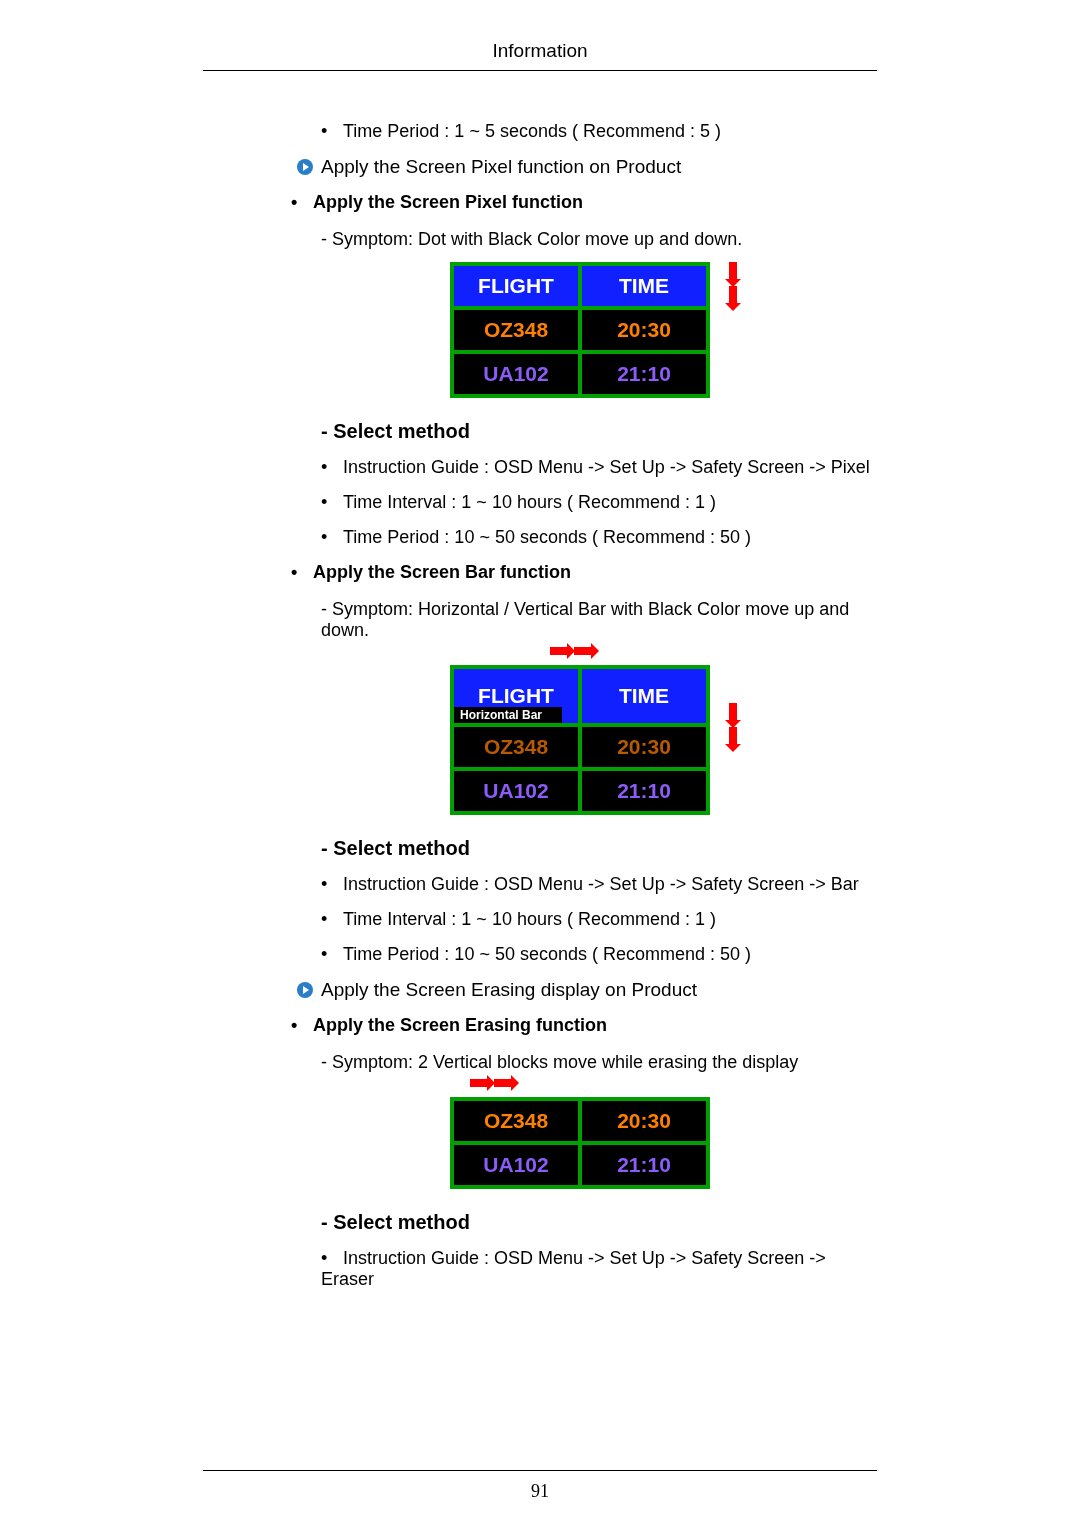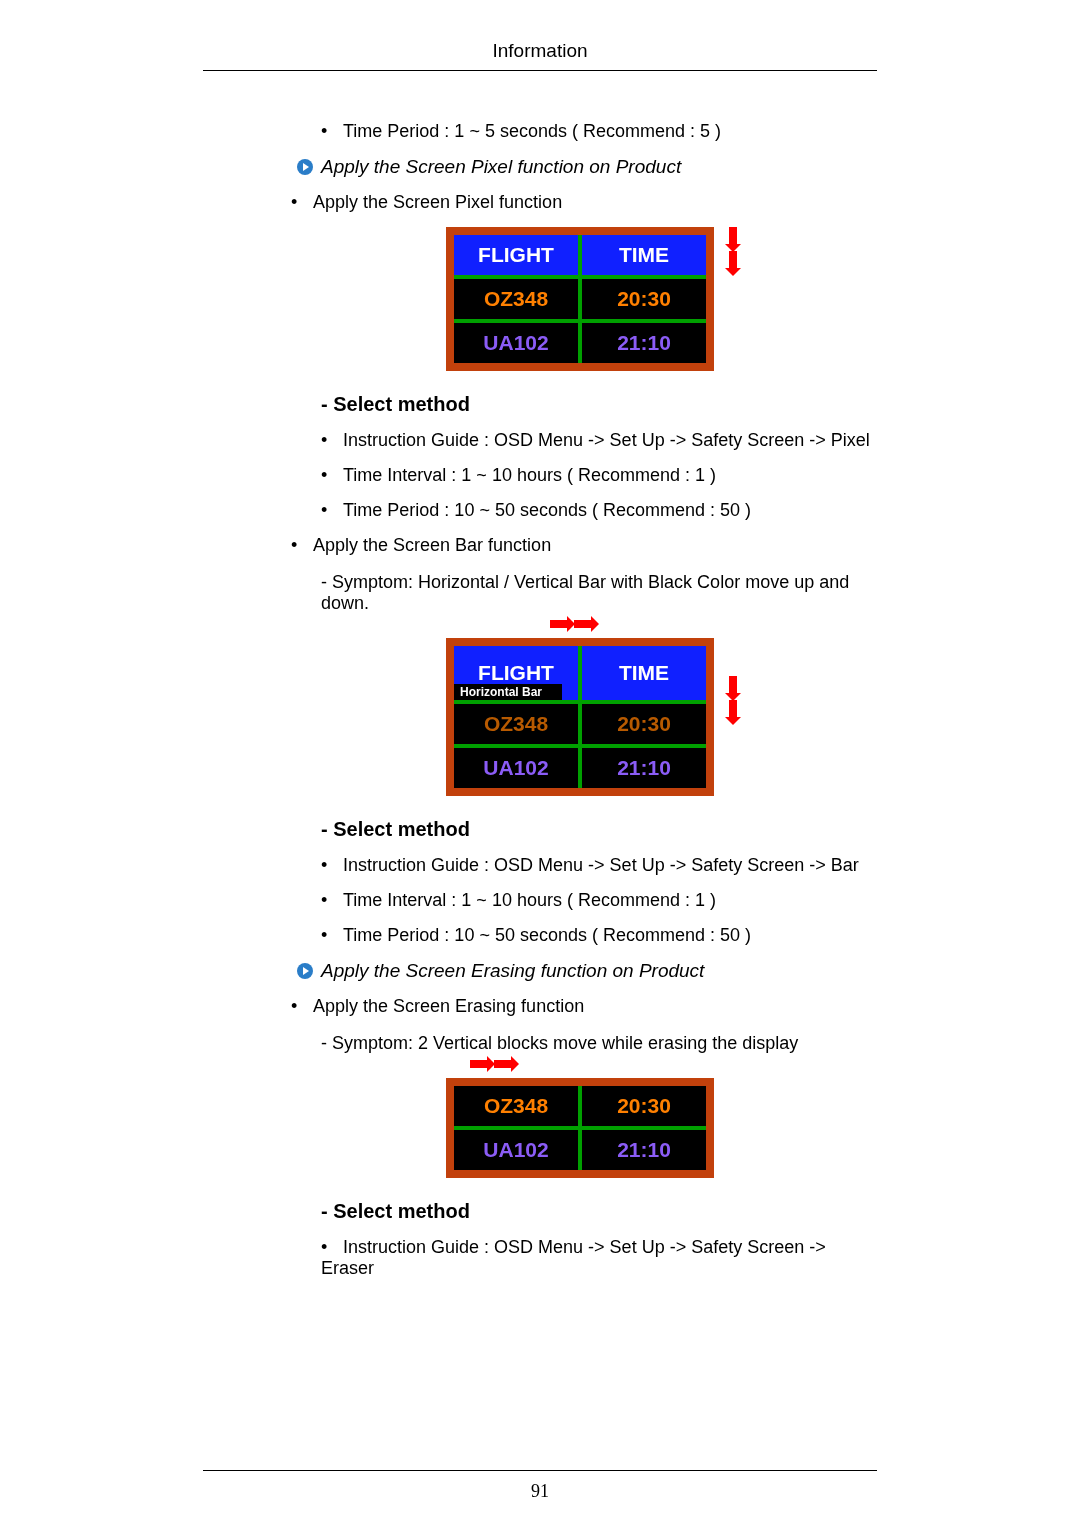--- a/index.html
+++ b/index.html
@@ -43,20 +43,21 @@
   }
   ul.bullets > li {
     margin: 14px 0;
     padding-left: 0;
   }
   ul.bullets.inner {
     margin-left: 38px;
   }
   ul.bullets.outer {
     margin-left: 0;
+    font-weight: bold;
   }
   .dash-line {
     margin-left: 38px;
     margin-top: 16px;
     margin-bottom: 12px;
   }
   .select-method-heading {
     font-weight: bold;
     font-size: 20px;
     margin-left: 38px;
@@ -80,33 +81,32 @@
   }
   .arrow-bullet .arrow-icon::after {
     content: "";
     width: 0; height: 0;
     border-top: 4px solid transparent;
     border-bottom: 4px solid transparent;
     border-left: 6px solid #fff;
     margin-left: 1px;
   }
   .arrow-bullet .arrow-text {
-    font-style: italic;
     font-size: 19px;
   }
 
   
   .flight-wrap {
     display: flex;
     justify-content: center;
     margin: 10px 0 18px 0;
     position: relative;
   }
   .flight-table {
-    border: 8px solid #c2410c;
+    border: 1px solid #c2410c;
     border-collapse: collapse;
     background: #000;
   }
   .flight-table td {
     border: 4px solid #00a000;
     text-align: center;
     font-weight: bold;
     font-size: 21px;
     width: 122px;
     height: 38px;
@@ -213,20 +213,21 @@
 
     <div class="arrow-bullet">
       <span class="arrow-icon"></span>
       <span class="arrow-text">Apply the Screen Pixel function on Product</span>
     </div>
 
     <ul class="bullets outer">
       <li>Apply the Screen Pixel function</li>
     </ul>
 
+    <div class="dash-line">- Symptom: Dot with Black Color move up and down.</div>
 
     <div class="flight-wrap">
       <table class="flight-table">
         <tbody>
             <tr>
           <td class="hdr">FLIGHT</td>
           <td class="hdr">TIME</td>
         </tr>
         <tr class="row1">
           <td class="c">OZ348</td>
@@ -291,21 +292,21 @@
     <div class="select-method-heading">- Select method</div>
 
     <ul class="bullets inner">
       <li>Instruction Guide : OSD Menu -&gt; Set Up -&gt; Safety Screen -&gt; Bar</li>
       <li>Time Interval : 1 ~ 10 hours ( Recommend : 1 )</li>
       <li>Time Period : 10 ~ 50 seconds ( Recommend : 50 )</li>
     </ul>
 
     <div class="arrow-bullet">
       <span class="arrow-icon"></span>
-      <span class="arrow-text">Apply the Screen Erasing function on Product</span>
+      <span class="arrow-text">Apply the Screen Erasing display on Product</span>
     </div>
 
     <ul class="bullets outer">
       <li>Apply the Screen Erasing function</li>
     </ul>
 
     <div class="dash-line">- Symptom: 2 Vertical blocks move while erasing the display</div>
 
     <div class="flight-wrap" style="margin-top: 24px;">
       <div class="red-arrow-right-group" style="top:-18px; left: calc(50% - 110px);">

